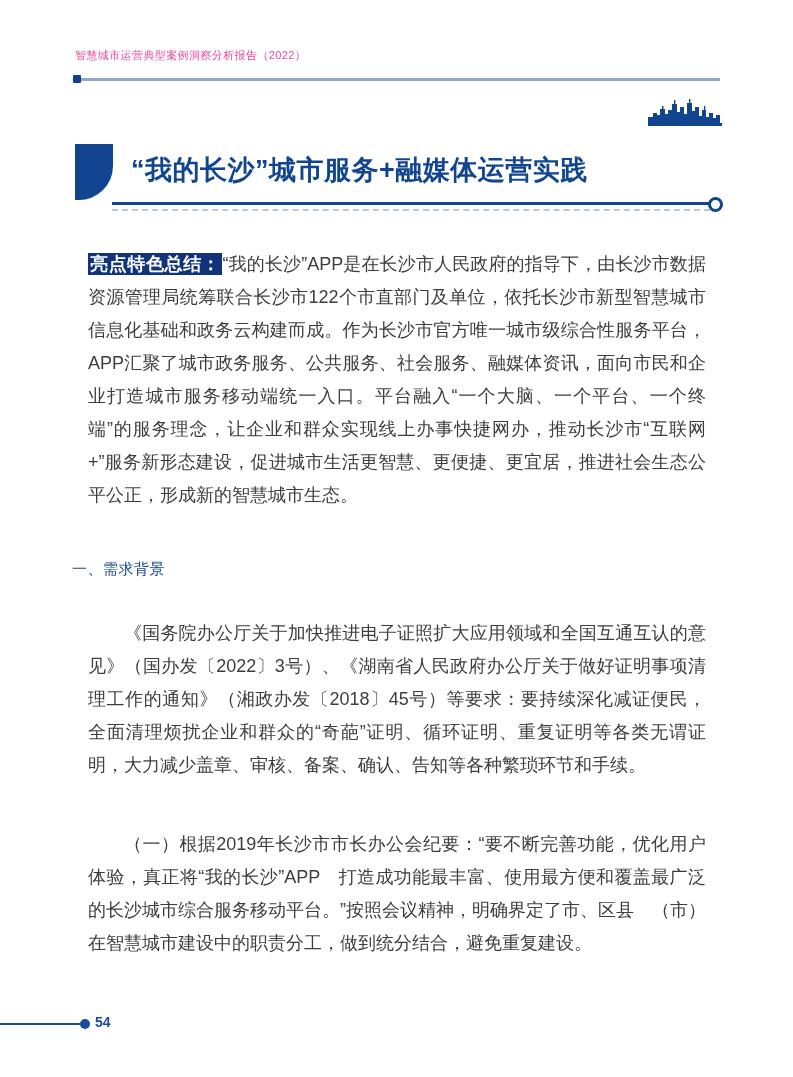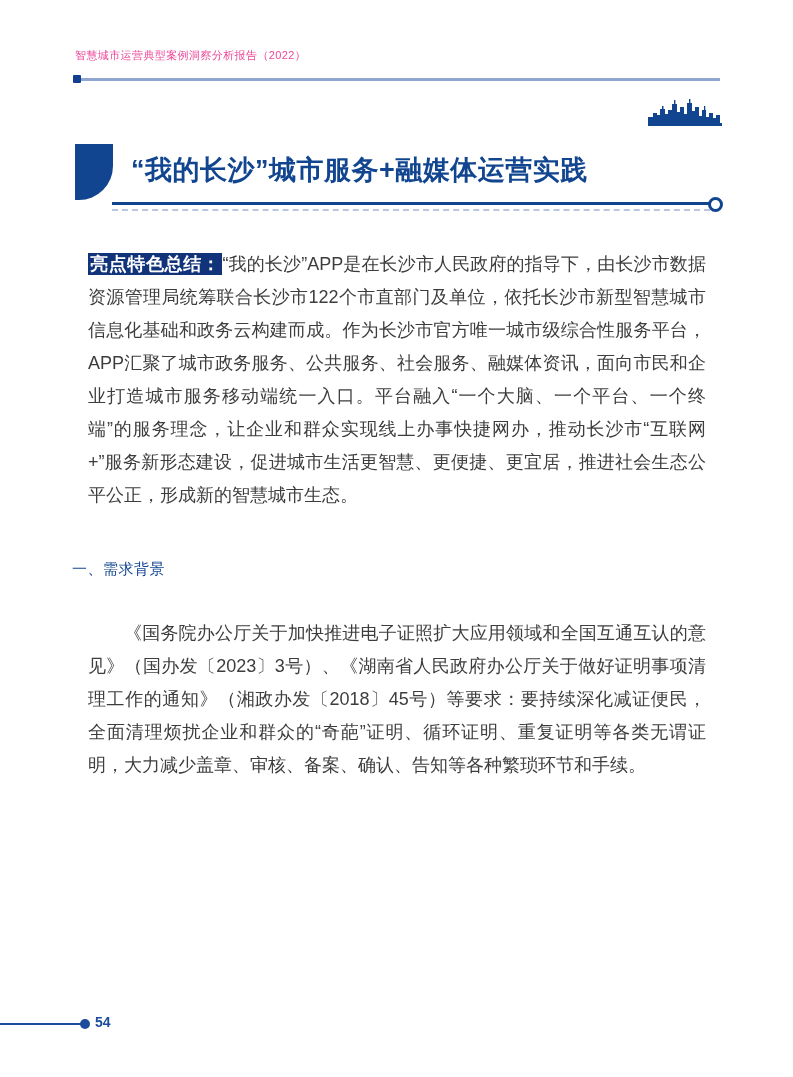--- a/index.html
+++ b/index.html
@@ -251,24 +251,25 @@
     <p class="para summary">
       <span class="hl">亮点特色总结：</span><span>“我的长沙”APP是在长沙市人民政府的指导下，由长沙市数据资源管理局统筹联合长沙市122个市直部门及单位，依托长沙市新型智慧城市信息化基础和政务云构建而成。作为长沙市官方唯一城市级综合性服务平台，APP汇聚了城市政务服务、公共服务、社会服务、融媒体资讯，面向市民和企业打造城市服务移动端统一入口。平台融入“一个大脑、一个平台、一个终端”的服务理念，让企业和群众实现线上办事快捷网办，推动长沙市“互联网+”服务新形态建设，促进城市生活更智慧、更便捷、更宜居，推进社会生态公平公正，形成新的智慧城市生态。</span>
     </p>
 
     <div class="sp-1"></div>
 
     <p class="section-head">一、需求背景</p>
 
     <div class="sp-2"></div>
 
-    <p class="para indent">《国务院办公厅关于加快推进电子证照扩大应用领域和全国互通互认的意见》（国办发〔2023〕3号）、《湖南省人民政府办公厅关于做好证明事项清理工作的通知》（湘政办发〔2018〕45号）等要求：要持续深化减证便民，全面清理烦扰企业和群众的“奇葩”证明、循环证明、重复证明等各类无谓证明，大力减少盖章、审核、备案、确认、告知等各种繁琐环节和手续。</p>
+    <p class="para indent">《国务院办公厅关于加快推进电子证照扩大应用领域和全国互通互认的意见》（国办发〔2022〕3号）、《湖南省人民政府办公厅关于做好证明事项清理工作的通知》（湘政办发〔2018〕45号）等要求：要持续深化减证便民，全面清理烦扰企业和群众的“奇葩”证明、循环证明、重复证明等各类无谓证明，大力减少盖章、审核、备案、确认、告知等各种繁琐环节和手续。</p>
 
     <div class="sp-3"></div>
 
+    <p class="para indent">（一）根据2019年长沙市市长办公会纪要：“要不断完善功能，优化用户体验，真正将“我的长沙”APP　打造成功能最丰富、使用最方便和覆盖最广泛的长沙城市综合服务移动平台。”按照会议精神，明确界定了市、区县　（市）在智慧城市建设中的职责分工，做到统分结合，避免重复建设。</p>
 
     <div class="sp-3"></div>
 
 
     <div class="sp-3"></div>
 
   </div>
 
   <div class="footer">
     <div class="footer-rule"></div>

